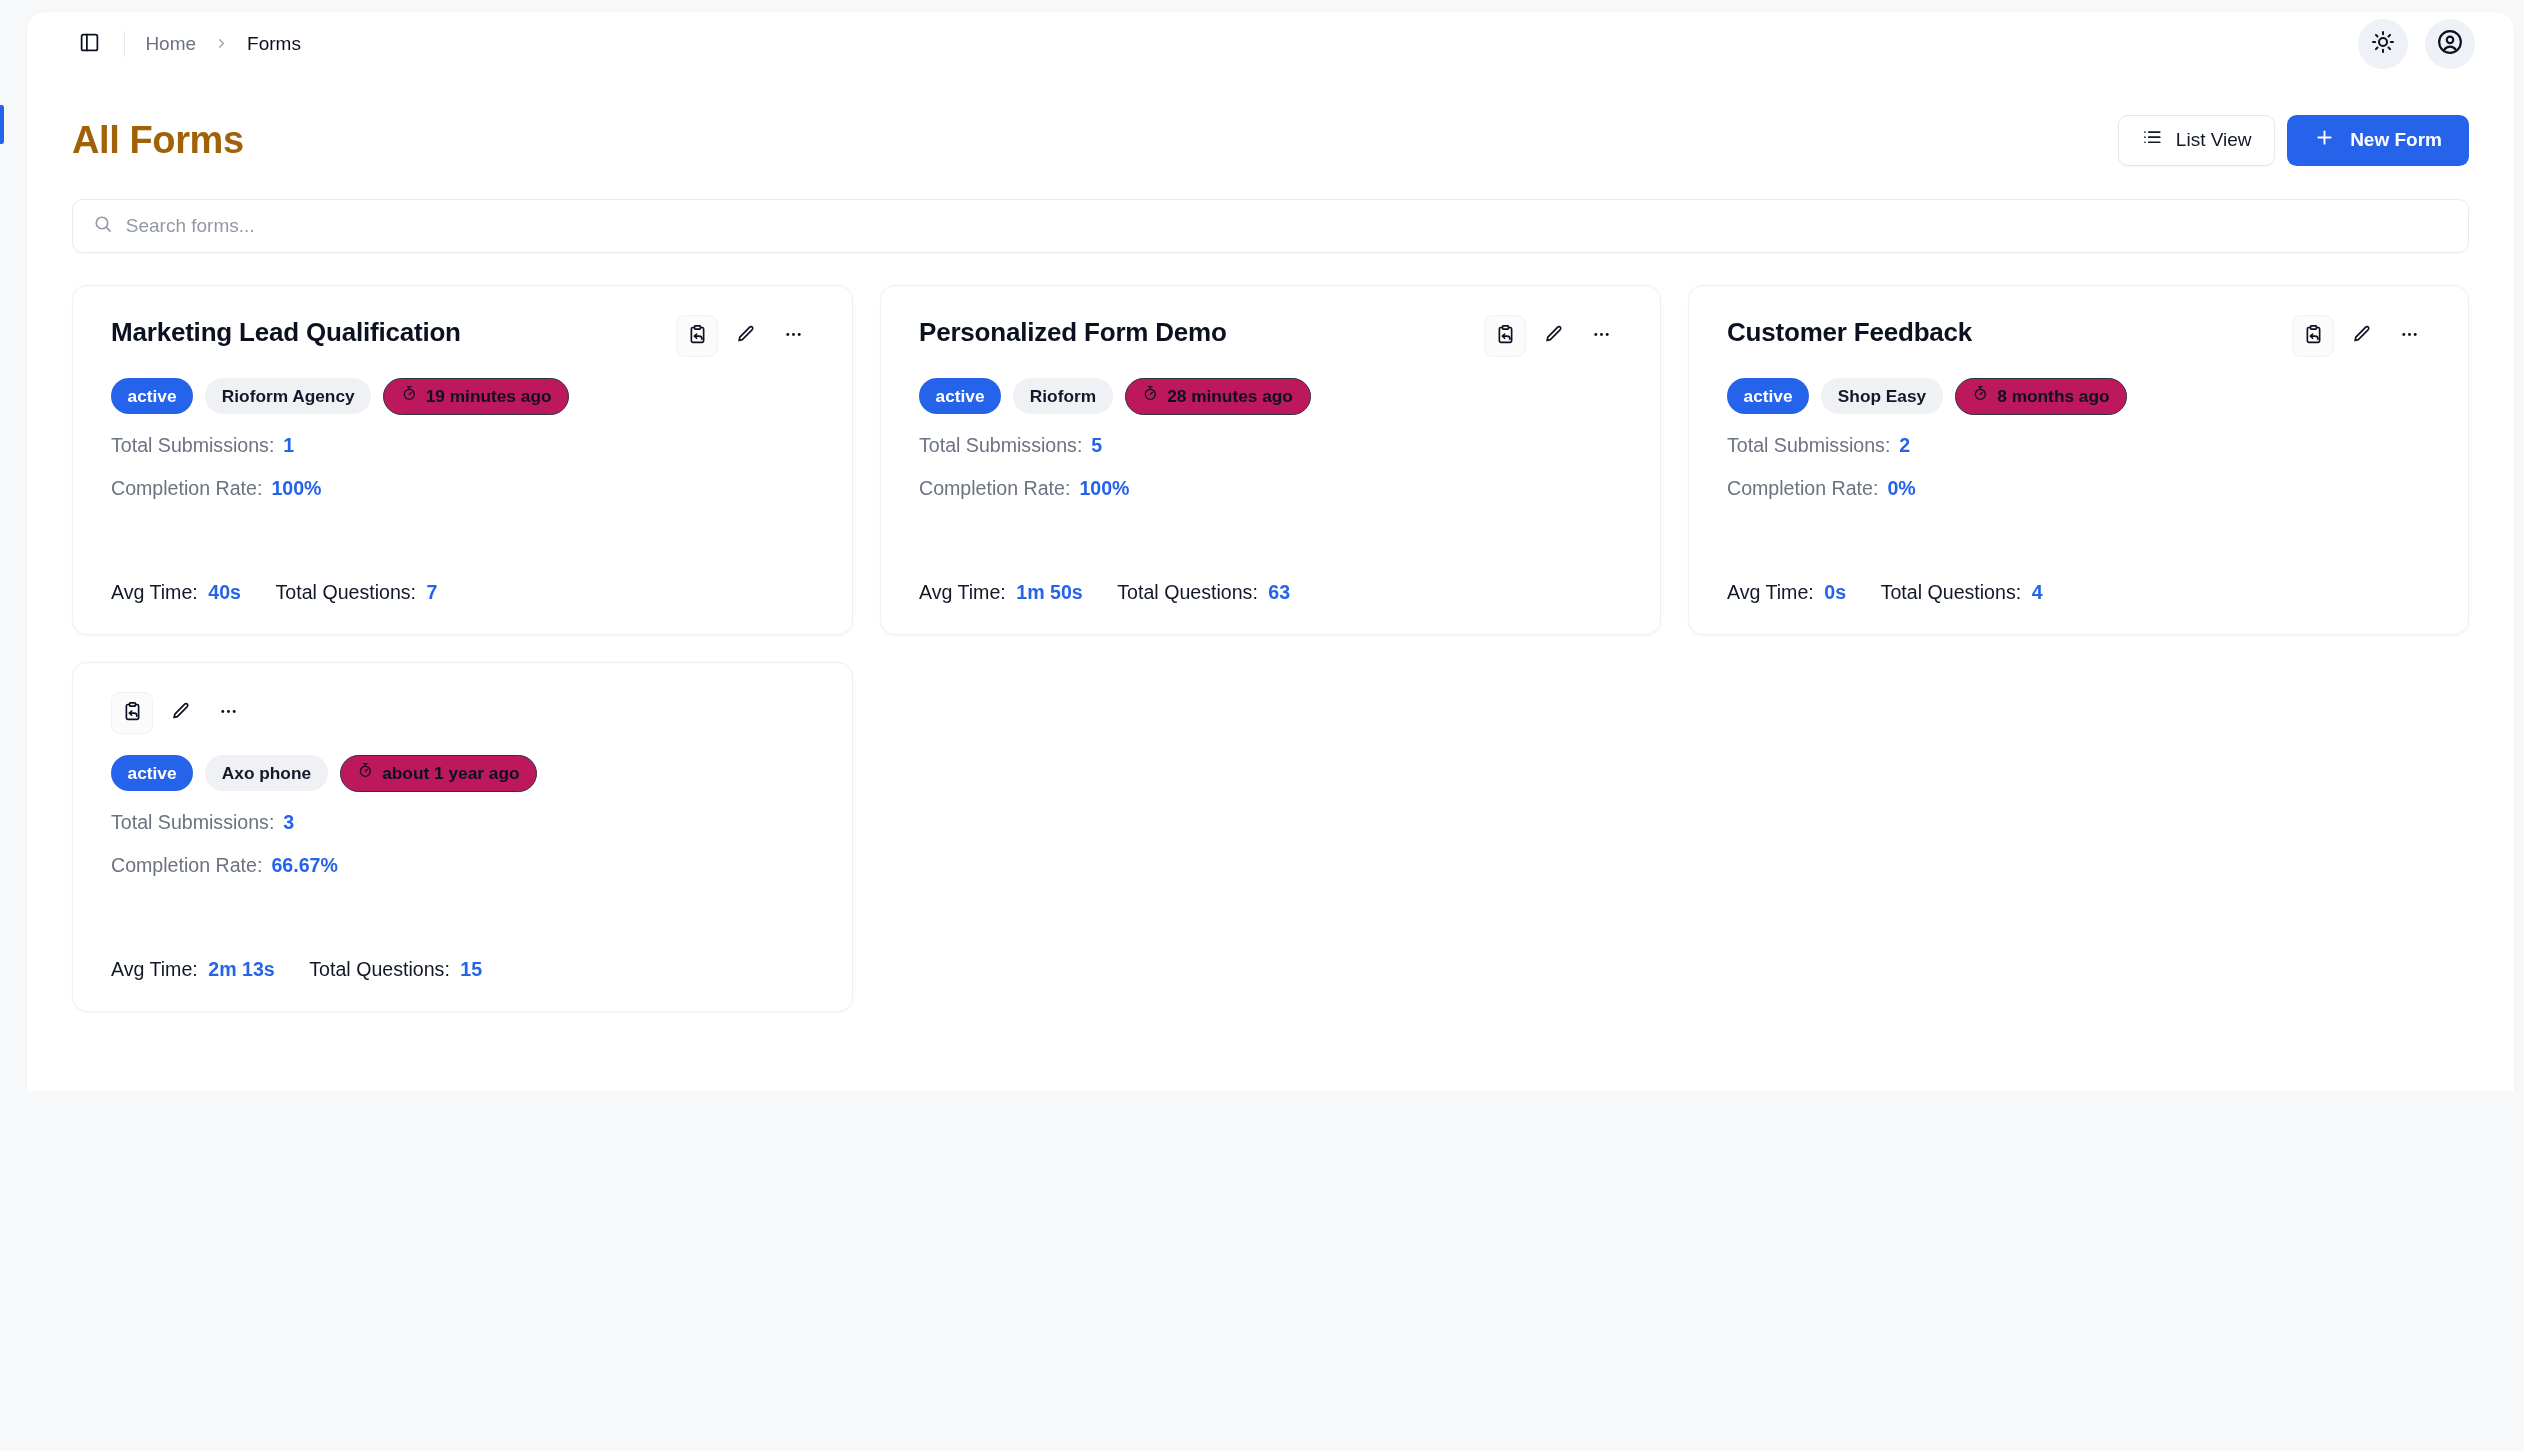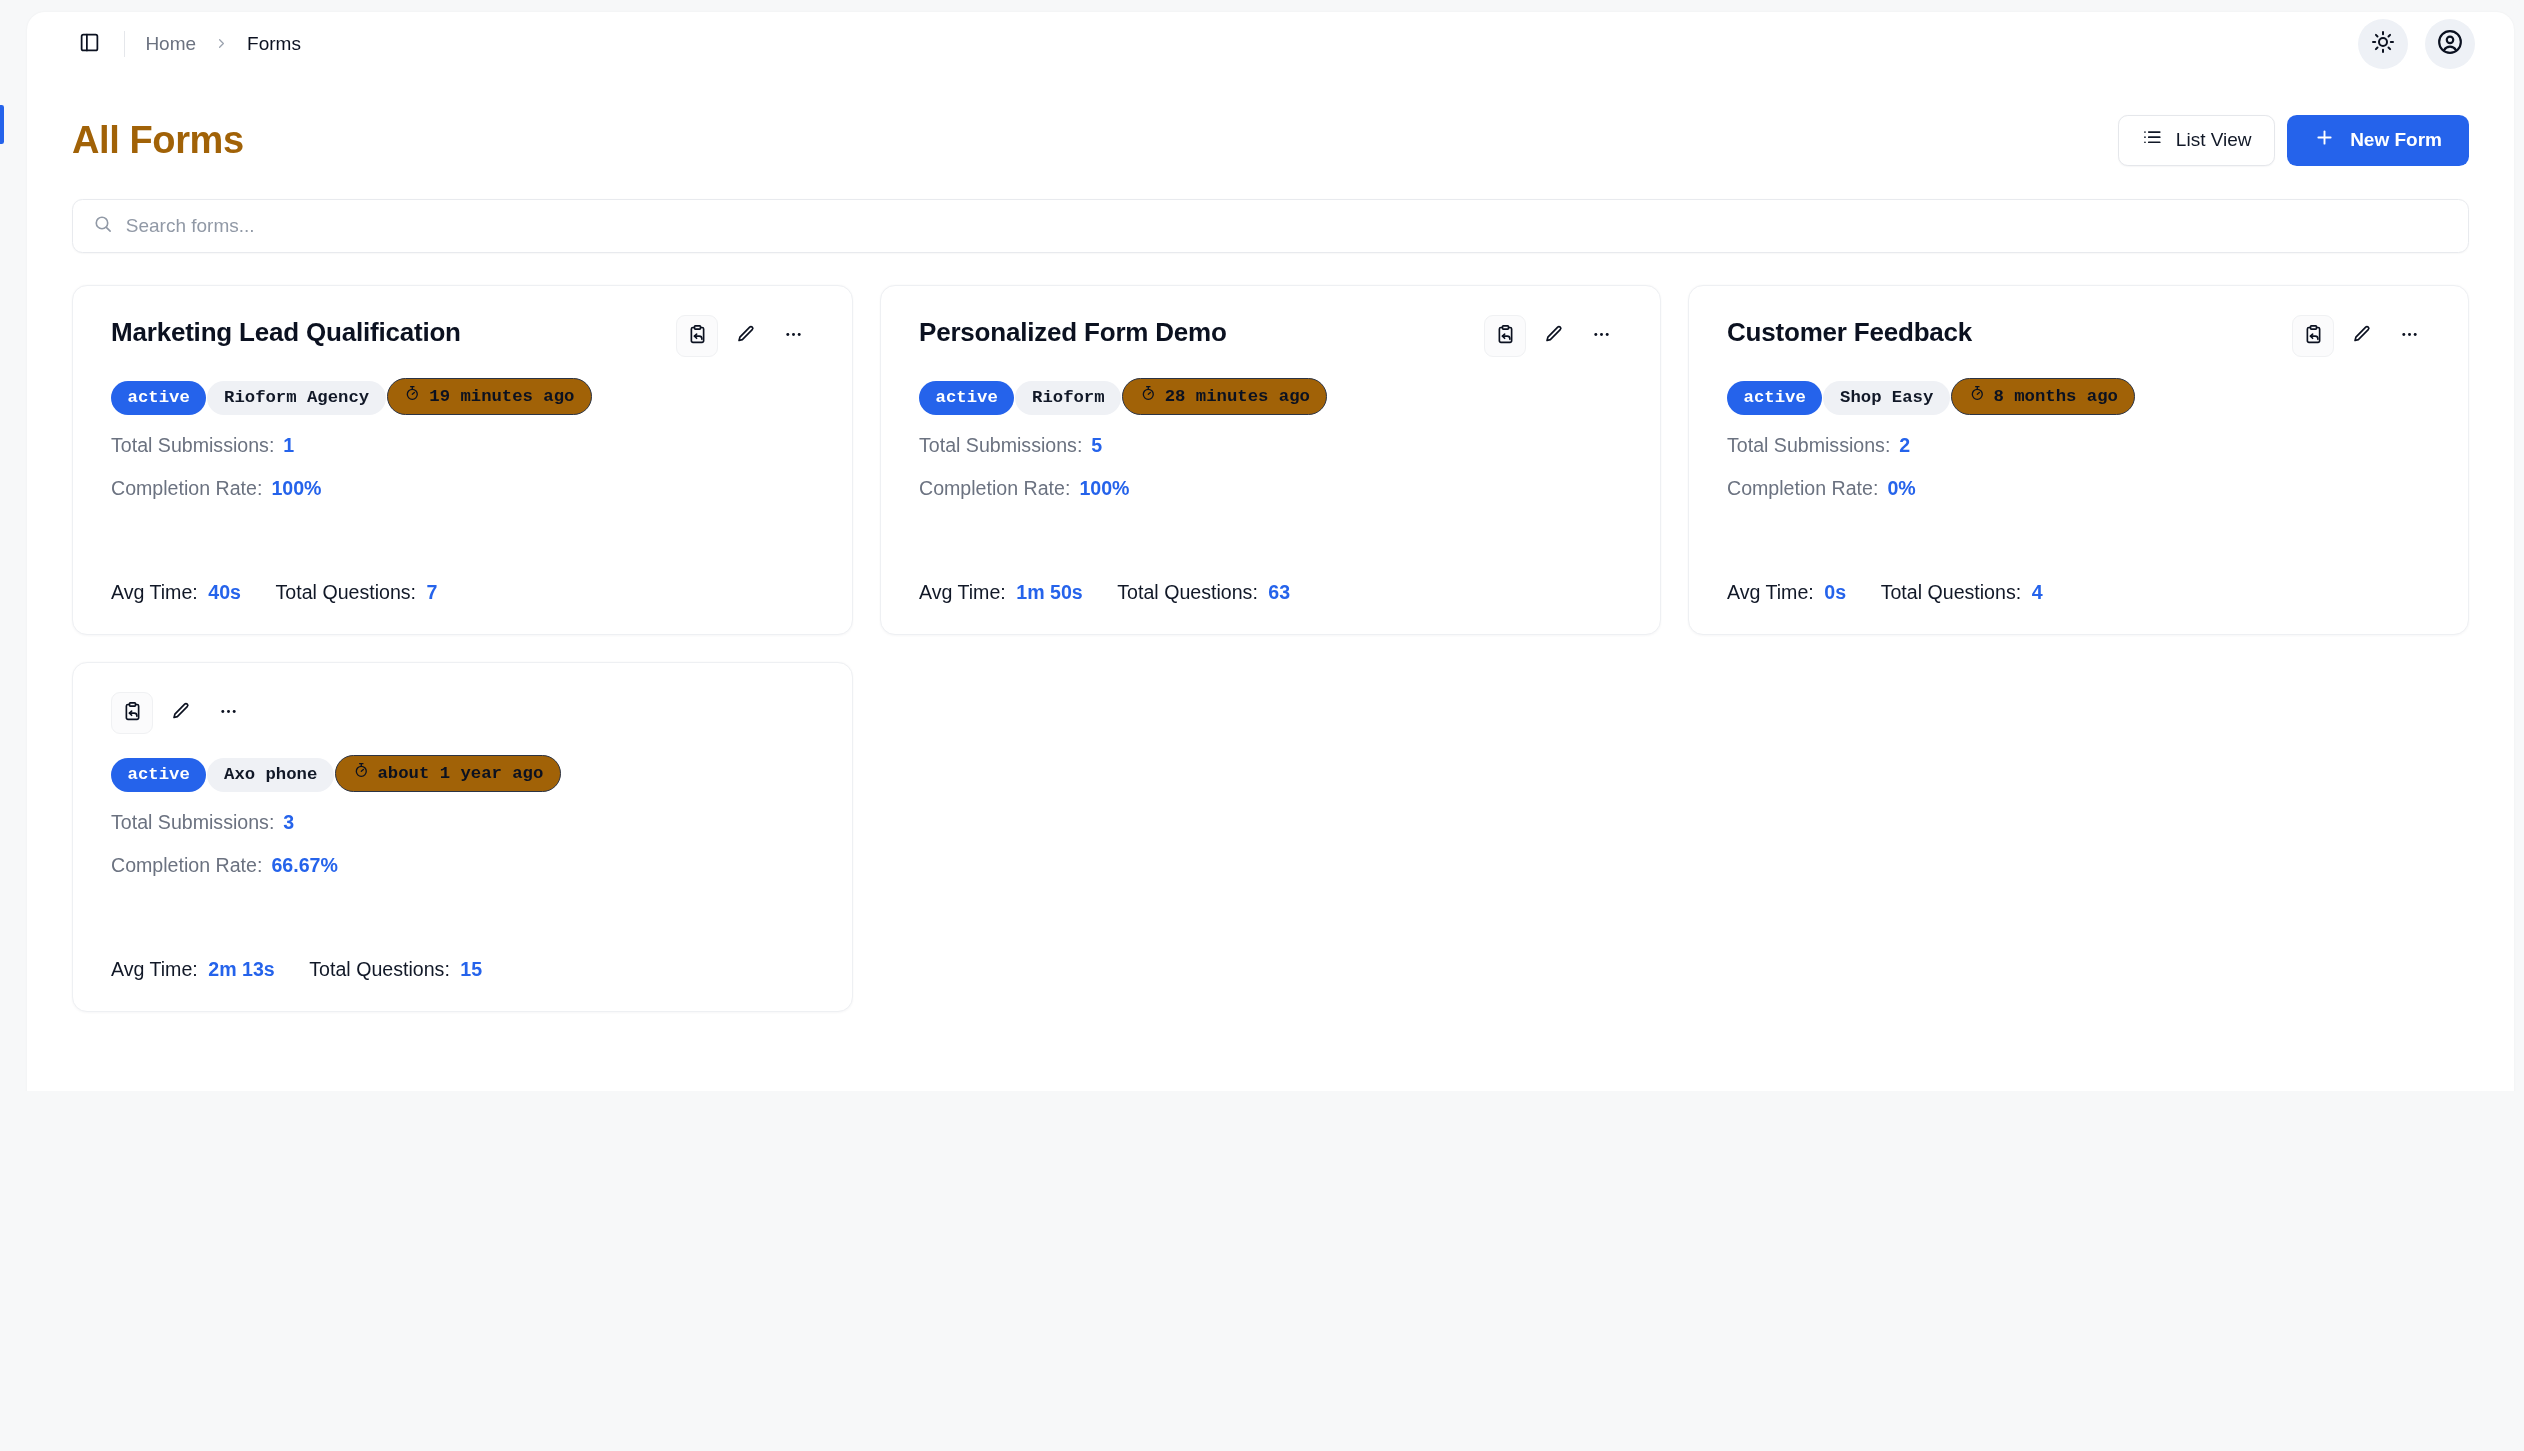--- a/index.html
+++ b/index.html
@@ -263,25 +263,24 @@
   }
 
   .icon-btn.boxed {
     background: #fbfbfc;
     border: 0.8px solid #f0f1f3;
   }
 
   
   .badges {
     display: flex;
-    align-items: flex-end;
-    gap: 1px;
+    align-items: center;
+    gap: 12px;
     margin-top: 21px;
     flex-wrap: wrap;
-    font-family: Liberation Mono, monospace;
   }
 
   .badge {
     display: inline-flex;
     align-items: center;
     font-size: 17.3px;
     border-radius: 753px;
     white-space: nowrap;
   }
 
@@ -293,21 +292,21 @@
   }
 
   .badge-org {
     background: #eff1f5;
     color: #111827;
     font-weight: 600;
     padding: 7.5px 16.6px;
   }
 
   .badge-time {
-    background: #a16207;
+    background: #be185d;
     border: 1.1px solid #2b3344;
     color: #0b1120;
     font-weight: 600;
     padding: 6.8px 16.6px;
     gap: 8.3px;
   }
 
   
   .stat-row {
     margin-top: 19.6px;

